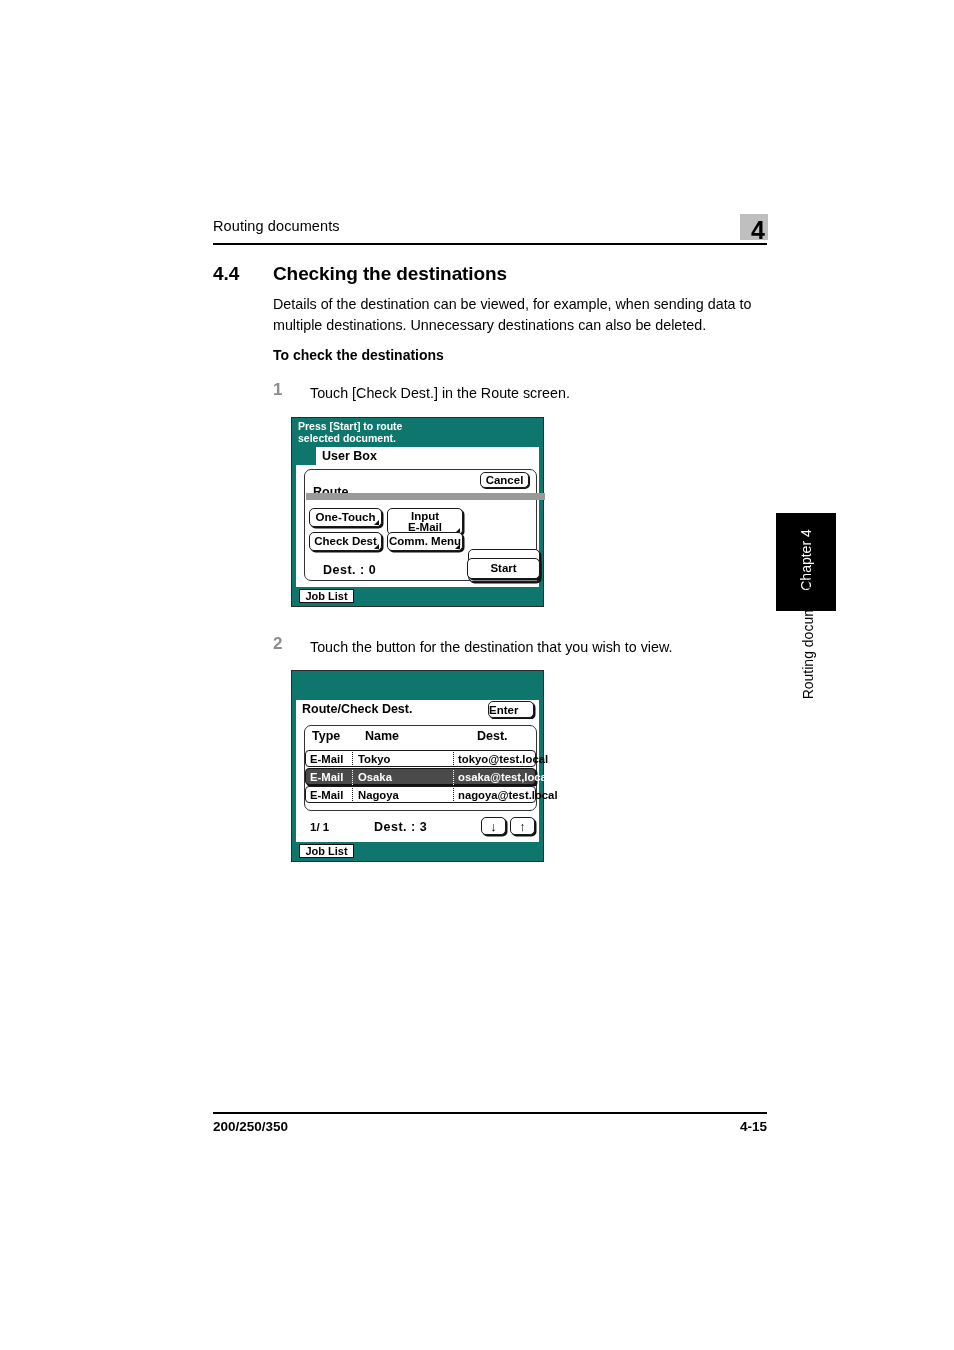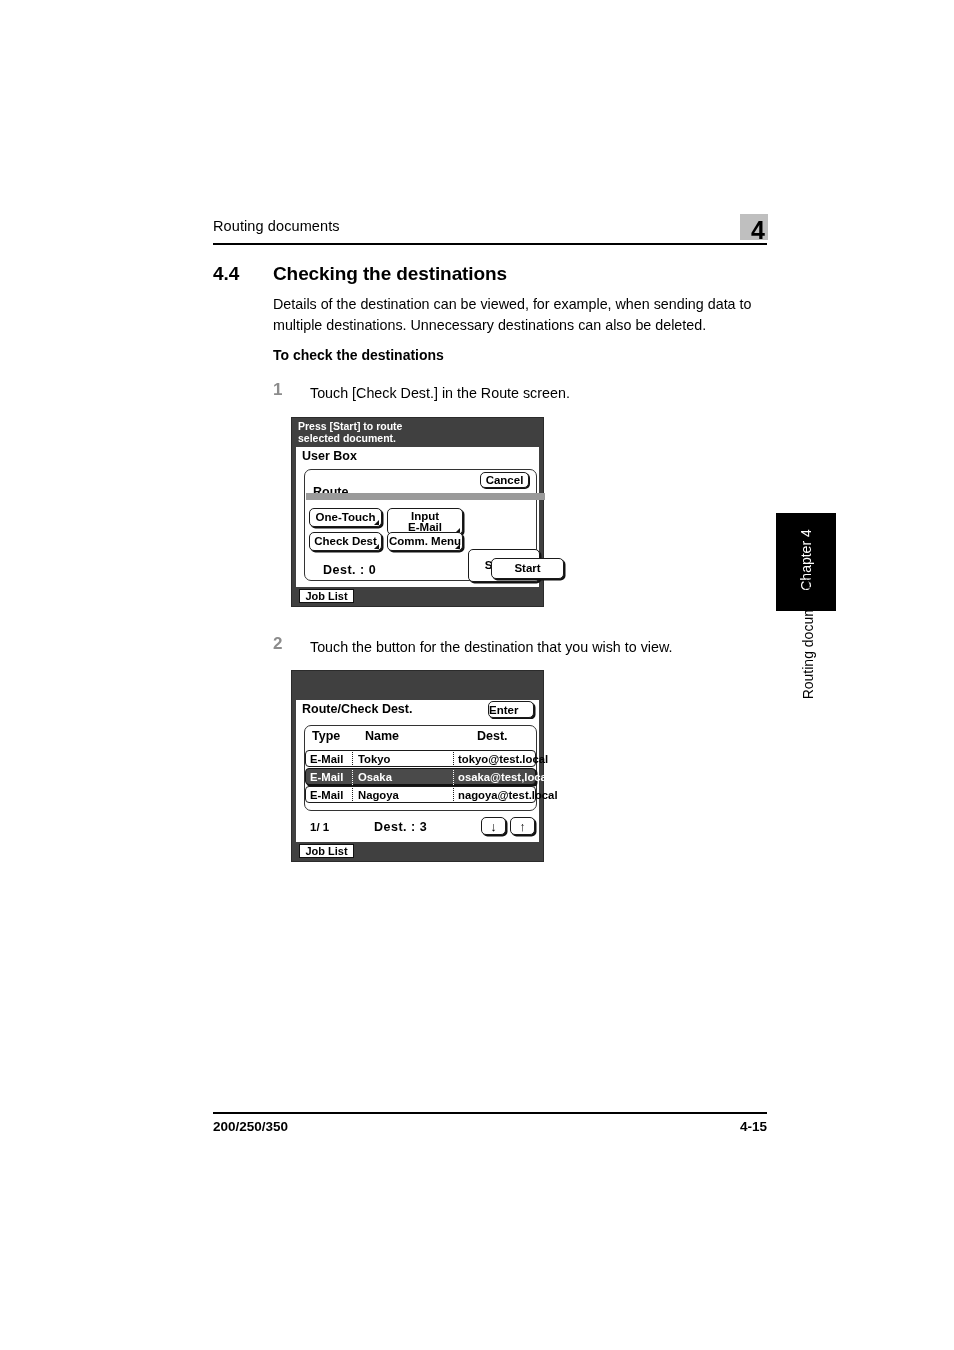--- a/index.html
+++ b/index.html
@@ -107,21 +107,21 @@
     line-height: 21px;
   }
   #step1-num { left: 273px; top: 380px; }
   #step1-text { left: 310px; top: 383px; width: 460px; }
   #step2-num { left: 273px; top: 634px; }
   #step2-text { left: 310px; top: 637px; width: 460px; }
 
   
   .lcd {
     position: absolute;
-    background: #404040;
+    background: #0f766e;
     border: 1px solid #2b2b2b;
     box-sizing: border-box;
     font-family: "Liberation Sans", sans-serif;
   }
   #lcd-1 { left: 291px; top: 417px; width: 253px; height: 190px; }
   #lcd-2 { left: 291px; top: 670px; width: 253px; height: 192px; }
 
   .lcd-msg {
     position: absolute;
     left: 6px;
@@ -134,21 +134,21 @@
     white-space: pre-line;
   }
 
   .lcd-titlebar {
     position: absolute;
     left: 4px;
     right: 4px;
     background: #ffffff;
     color: #000;
   }
-  #lcd1-titlebar { top: 29px; height: 18px; }
+  #lcd1-titlebar { top: 29px; height: 18px; margin-left: 20px; }
   #lcd2-titlebar { top: 29px; height: 19px; }
 
   .lcd-titlebar .tb-label {
     position: absolute;
     left: 6px;
     top: 2px;
     font-size: 12.5px;
     font-weight: bold;
   }
 
@@ -227,21 +227,21 @@
   #p1-frame { left: 8px; top: 4px; width: 233px; height: 112px; }
   #p1-route-label { position: absolute; left: 17px; top: 20px; font-size: 12.5px; font-weight: bold; }
   #p1-cancel { left: 184px; top: 7px; width: 49px; height: 16px; }
   #p1-greyband { left: 10px; top: 28px; width: 239px; height: 7px; }
   #p1-onetouch { left: 13px; top: 43px; width: 73px; height: 19px; }
   #p1-inputemail { left: 91px; top: 43px; width: 76px; height: 27px; }
   #p1-search { left: 172px; top: 43px; width: 72px; height: 33px; margin-top: 41px; }
   #p1-checkdest { left: 13px; top: 67px; width: 73px; height: 19px; }
   #p1-commmenu { left: 91px; top: 67px; width: 76px; height: 19px; }
   #p1-destcount { position: absolute; left: 27px; top: 98px; font-size: 12.5px; font-weight: bold; letter-spacing: 0.5px; }
-  #p1-start { left: 171px; top: 93px; width: 73px; height: 21px; margin-left: 24px; }
+  #p1-start { left: 171px; top: 93px; width: 73px; height: 21px; }
   #p1-joblist { left: 7px; top: 171px; width: 55px; height: 14px; }
 
   
   #p2-title { position: absolute; left: 6px; top: 2px; font-size: 12.5px; font-weight: bold; }
   #p2-enter { position: absolute; left: 192px; top: 1px; width: 46px; height: 17px;
               box-sizing: border-box; background:#fff; border:1.6px solid #1a1a1a;
               border-radius:5px; box-shadow:1.5px 1.5px 0 #111; font-size:11.5px;
               font-weight:bold; display:flex; align-items:center; }
   #p2-frame { left: 8px; top: 6px; width: 233px; height: 86px; }
 

